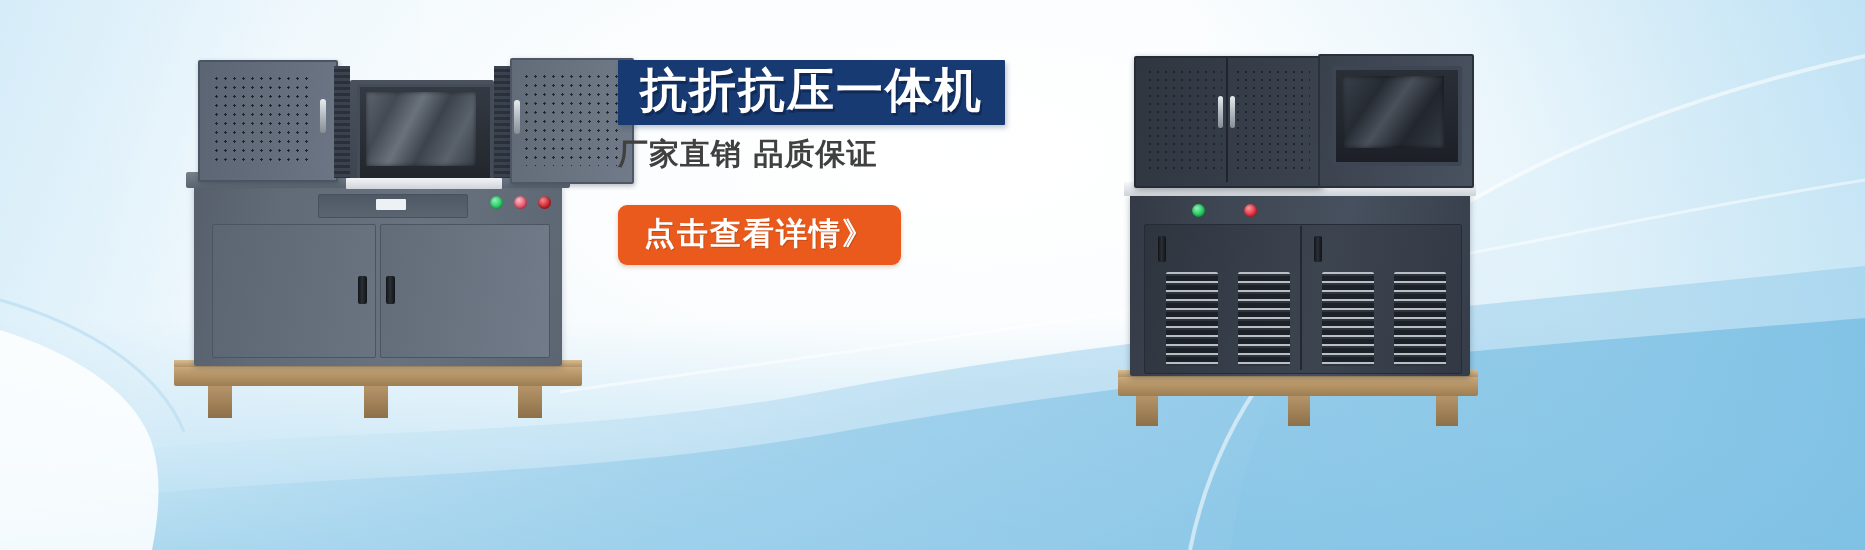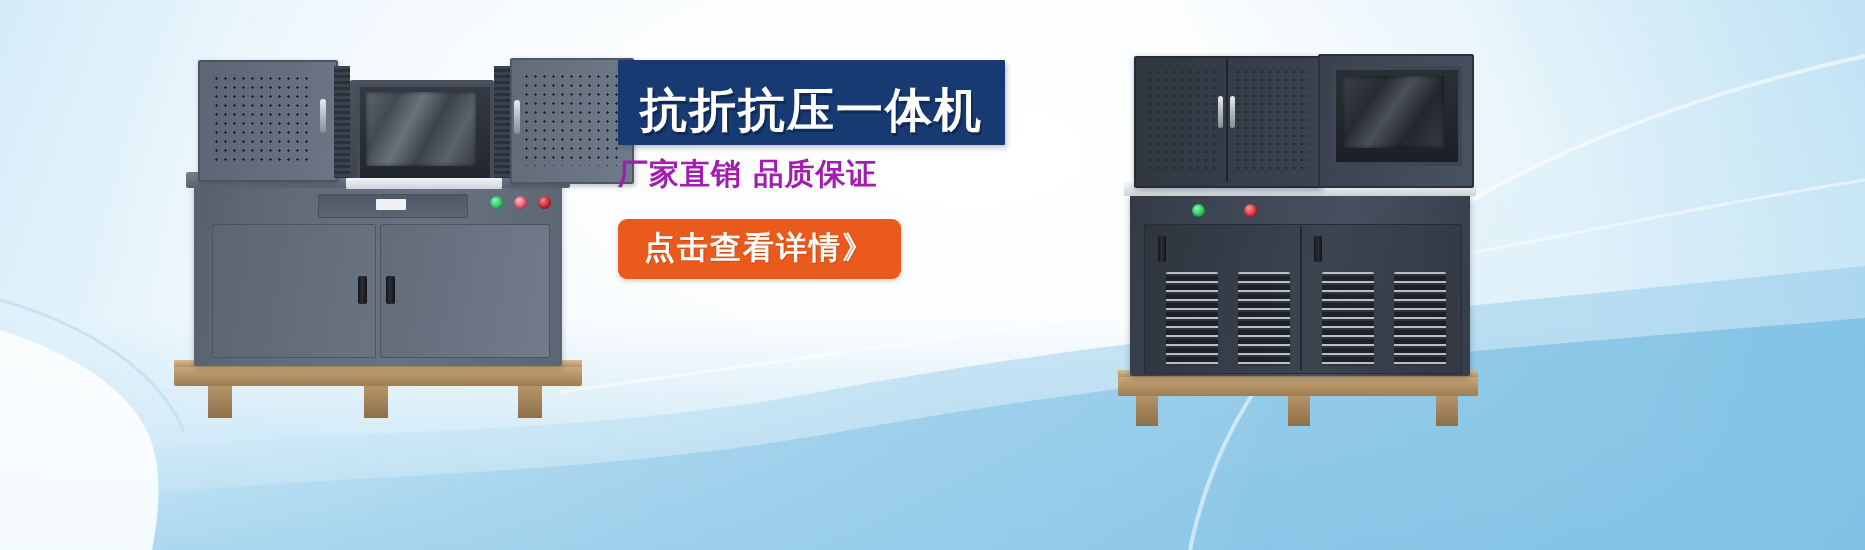--- a/index.html
+++ b/index.html
@@ -53,50 +53,50 @@
       rgba(225,230,236,.85) 0px, rgba(225,230,236,.85) 2px,
       rgba(44,50,58,.9) 2px, rgba(44,50,58,.9) 4px,
       rgba(24,28,34,.95) 4px, rgba(24,28,34,.95) 9px);
     border-radius:2px;
   }
   
   .text-col{position:absolute;left:618px;top:60px;width:470px;}
   .title-bar{
     position:relative;display:inline-block;
     background:#173a73;
-    padding:25px 22px 11px 22px;
+    padding:5px 22px 11px 22px;
     border-radius:1px;
     box-shadow:2px 3px 5px rgba(40,60,95,.28);
   }
   .title-text{
     font-family:"DejaVu Sans","Liberation Sans",sans-serif;
     font-weight:700;color:#ffffff;font-size:47px;line-height:1.05;
     letter-spacing:2px;white-space:nowrap;
     text-shadow:2px 3px 0 rgba(12,28,60,.55);
   }
   .sub-orange{
     margin-top:18px;
     font-family:"DejaVu Sans","Liberation Sans",sans-serif;
     font-weight:700;color:#e9541b;font-size:30px;letter-spacing:1px;
     white-space:nowrap;
   }
   .sub-navy{
     margin-top:9px;
     font-family:"DejaVu Sans","Liberation Sans",sans-serif;
-    font-weight:700;color:#a21caf;font-size:30px;letter-spacing:1px;
+    font-weight:700;color:#404040;font-size:30px;letter-spacing:1px;
     white-space:nowrap;
   }
   .desc{
     margin-top:13px;
     font-family:"DejaVu Sans","Liberation Sans",sans-serif;
     color:#5a5f66;font-size:21px;line-height:1.75;letter-spacing:.5px;
     white-space:nowrap;
   }
   .cta{
-    margin-top:11px;display:inline-block;
+    margin-top:17px;display:inline-block;
     background:#ea5a1c;border-radius:9px;
     padding:8px 26px 10px 26px;
     box-shadow:0 2px 4px rgba(150,60,10,.25);
     cursor:pointer;
   }
   .cta-text{
     font-family:"DejaVu Sans","Liberation Sans",sans-serif;
     font-weight:700;color:#ffffff;font-size:31px;letter-spacing:2px;
     white-space:nowrap;
     text-shadow:1px 1px 0 rgba(140,50,5,.35);

